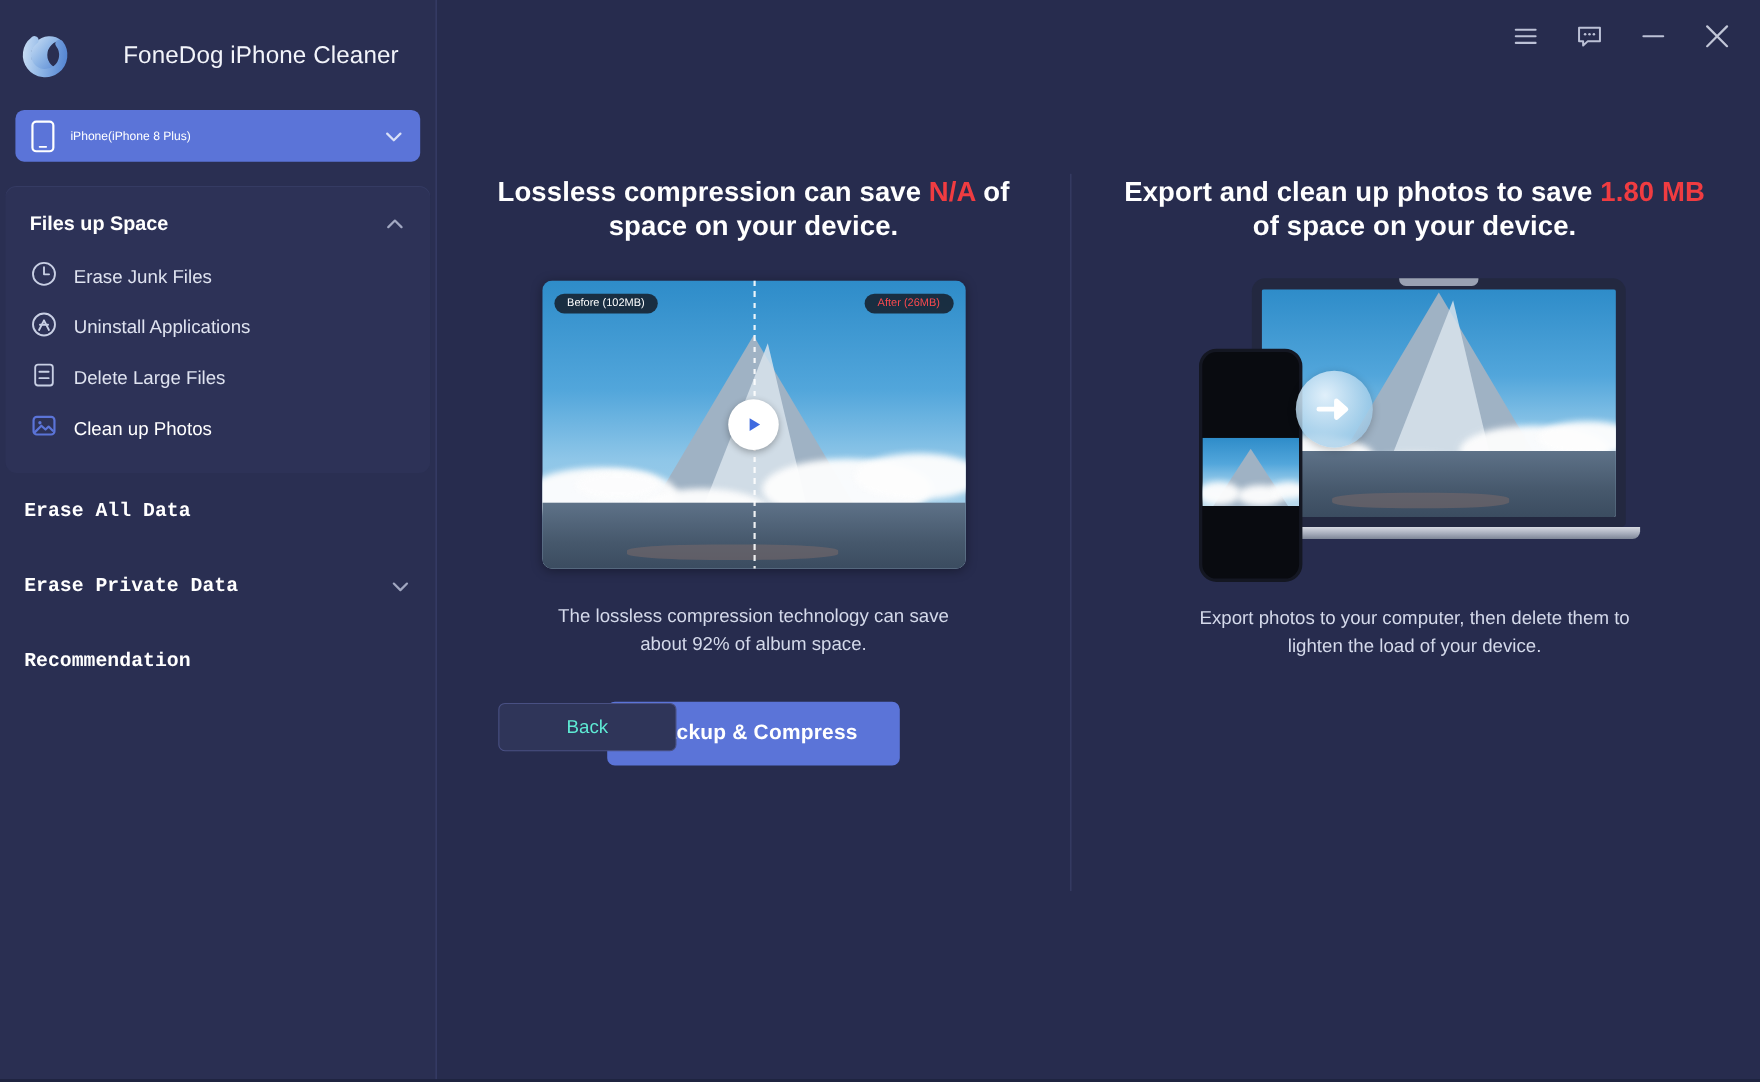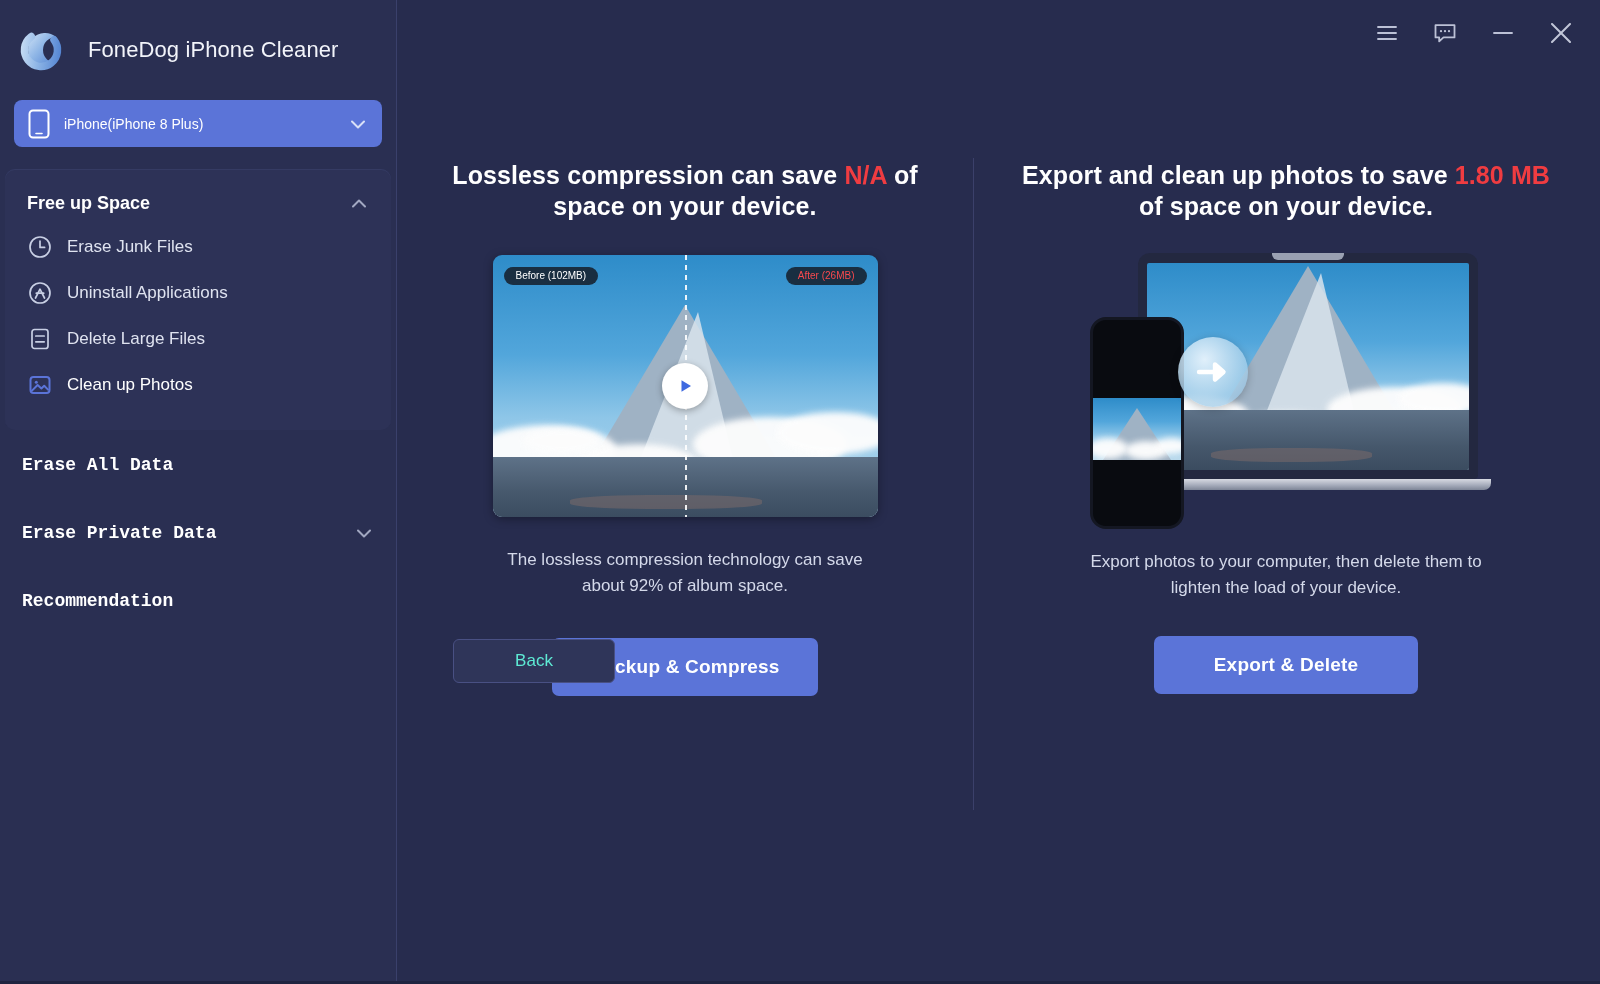--- a/index.html
+++ b/index.html
@@ -14,58 +14,58 @@
   .app { position:relative; width:1600px; height:984px; display:flex; }
 
   
   .sidebar {
     width:397px; height:984px;
     background:#2a2f52;
     border-right:1px solid #3a406b;
     position:relative;
     flex:0 0 397px;
   }
-  .brand { display:flex; align-items:center; height:100px; padding:0 0 0 14px; }
+  .brand { display:flex; align-items:center; height:100px; padding:0 0 0 14px;gap:24px; }
   .logo {
     width:54px; height:54px; flex:0 0 54px; position:relative;
     display:flex; align-items:center; justify-content:center;
   }
   .logo svg { display:block; }
   .brand-title {
     font-size:22px; font-weight:400; color:#f2f4fa; margin-left:20px;
     letter-spacing:.1px; white-space:nowrap;
   }
 
   .device-select {
     margin:0 14px; height:47px; border-radius:8px;
     background:#5b74d8; display:flex; align-items:center;
     padding:0 14px; cursor:pointer; position:relative;
   }
   .device-icon { width:22px; height:30px; flex:0 0 22px; margin-right:14px; }
   .device-icon svg { display:block; }
-  .device-label { font-size:14px; color:#fff; flex:1; white-space:nowrap; }
+  .device-label { font-size:11px; color:#fff; flex:1; white-space:nowrap; }
   .chev { width:20px; height:20px; opacity:.9; }
   .chev svg { display:block; }
 
   .group-card {
     margin:22px 5px 0 5px;
     background:#2d3257;
     border-radius:10px;
     padding:10px 0 22px 0;
     box-shadow:0 1px 0 #353b63 inset;
   }
   .group-head {
     display:flex; align-items:center; justify-content:space-between;
     padding:14px 22px 10px 22px; cursor:pointer;
   }
   .group-head .t { font-size:18px; font-weight:bold; color:#fff; }
   .group-head .c { width:20px; height:20px; opacity:.75; }
 
   .nav-item {
-    display:flex; align-items:center;
+    display:flex; align-items:flex-end;
     padding:8px 22px; height:46px; cursor:pointer;
   }
   .nav-item .ic { width:26px; height:26px; flex:0 0 26px; margin-right:14px; }
   .nav-item .ic svg { display:block; }
   .nav-item .lb { font-size:17px; color:#dfe3f0; white-space:nowrap; }
   .nav-item.active .lb { color:#ffffff; }
 
   .section-row {
     display:flex; align-items:center; justify-content:space-between;
     padding:0 22px; height:66px; margin-top:2px; cursor:pointer;font-family:Liberation Mono, monospace;
@@ -241,21 +241,21 @@
       <span class="device-label">iPhone(iPhone 8 Plus)</span>
       <span class="chev">
         <svg width="20" height="20" viewBox="0 0 20 20">
           <polyline points="4,7.5 10,13.5 16,7.5" fill="none" stroke="#e7ecfb" stroke-width="2" stroke-linecap="round" stroke-linejoin="round"></polyline>
         </svg>
       </span>
     </div>
 
     <div class="group-card">
       <div class="group-head">
-        <span class="t">Free up Space</span>
+        <span class="t">Files up Space</span>
         <span class="c">
           <svg width="20" height="20" viewBox="0 0 20 20">
             <polyline points="4,12.5 10,6.5 16,12.5" fill="none" stroke="#c9d0e6" stroke-width="2" stroke-linecap="round" stroke-linejoin="round"></polyline>
           </svg>
         </span>
       </div>
 
       <div class="nav-item">
         <span class="ic">
           <svg width="26" height="26" viewBox="0 0 26 26">
@@ -421,21 +421,20 @@
 
           <div class="arrow-bubble">
             <svg width="34" height="26" viewBox="0 0 34 26">
               <path d="M3 13 h19 M19 5.5 L27.5 13 L19 20.5 Z" fill="#ffffff" stroke="#ffffff" stroke-width="4.4" stroke-linecap="round" stroke-linejoin="round"></path>
             </svg>
           </div>
         </div>
 
         <p class="caption">Export photos to your computer, then delete them to lighten the load of your device.</p>
 
-        <button class="cta right-cta">Export &amp; Delete</button>
       </section>
     </div>
 
     <button class="back-btn">Back</button>
   </main>
 
   <div class="bottom-edge"></div>
 </div>
 
 </body></html>

